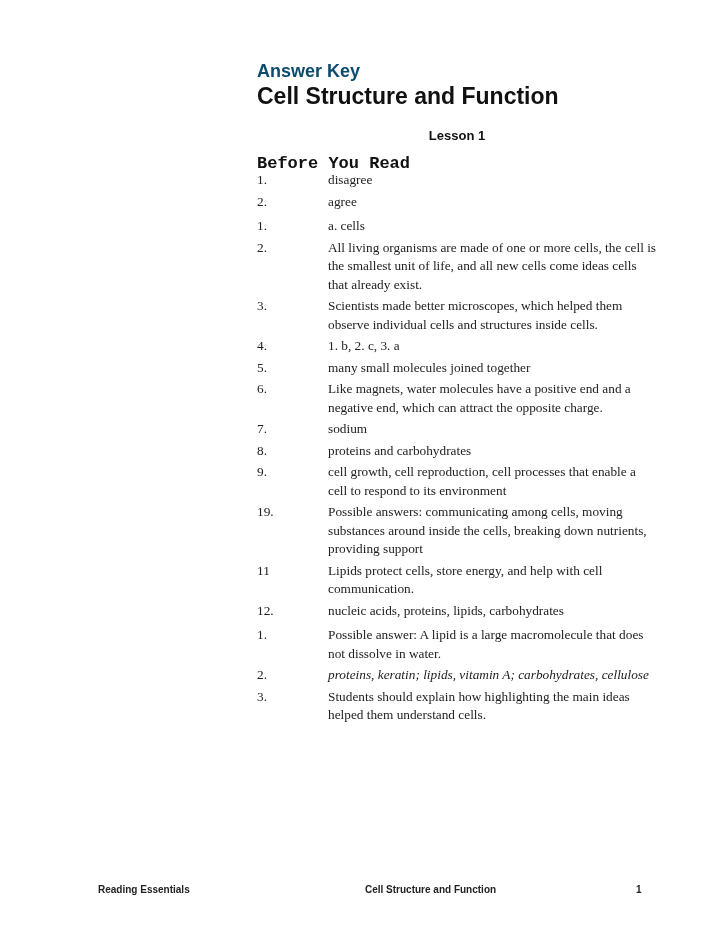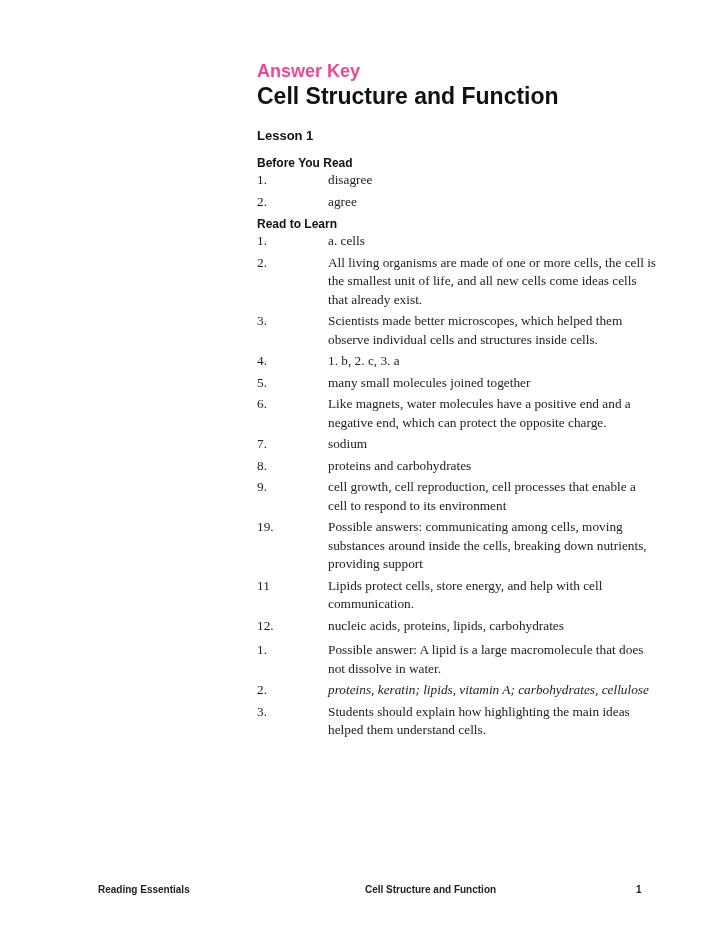--- a/index.html
+++ b/index.html
@@ -1,21 +1,21 @@
 <!DOCTYPE html>
 <html><head>
 <meta charset="utf-8">
 <style>
   html, body { margin: 0; padding: 0; background: #ffffff; }
   body { width: 728px; height: 942px; position: relative; overflow: hidden; color: #111; }
   .content { position: absolute; left: 257px; top: 60px; width: 400px; }
-  .kicker { font-family: "Liberation Sans", sans-serif; font-weight: bold; font-size: 18px; line-height: 22px; margin: 0; color: #ec4899; }
+  .kicker { font-family: "Liberation Sans", sans-serif; font-weight: bold; font-size: 18px; line-height: 22px; margin: 0; color: #0c4a6e; }
   .title { font-family: "Liberation Sans", sans-serif; font-weight: bold; font-size: 23px; line-height: 28px; margin: 0 0 18px 0; color: #111; }
-  .lesson { font-family: "Liberation Sans", sans-serif; font-weight: bold; font-size: 13px; line-height: 16px; margin: 0 0 12px 0; }
-  .section-head { font-family: Liberation Sans, sans-serif; font-weight: bold; font-size: 12px; line-height: 15px; margin: 0; }
+  .lesson { font-family: "Liberation Sans", sans-serif; font-weight: bold; font-size: 13px; line-height: 16px; margin: 0 0 12px 0; text-align: center; }
+  .section-head { font-family: Liberation Mono, monospace; font-weight: bold; font-size: 17px; line-height: 15px; margin: 0; }
   ol.answers { list-style: none; margin: 0 0 6px 0; padding: 0; }
   ol.answers li { display: flex; font-family: "Liberation Serif", serif; font-size: 13.3px; line-height: 18.5px; margin-bottom: 3px; color: #222; }
   .num { width: 28px; flex: 0 0 28px; }
   .txt { flex: 1; margin-left: 43px; }
   .italic { font-style: italic; }
   .footer { position: absolute; top: 884px; left: 0; width: 728px; font-family: "Liberation Sans", sans-serif; font-weight: bold; font-size: 10px; color: #222; }
   .footer .left { position: absolute; left: 98px; }
   .footer .center { position: absolute; left: 365px; }
   .footer .right { position: absolute; left: 636px; }
 </style>
@@ -32,21 +32,20 @@
     <li>
         <span class="num">1.</span>
         <span class="txt">disagree</span>
       </li>
     <li>
         <span class="num">2.</span>
         <span class="txt">agree</span>
       </li>
   </ol>
 
-  <div class="section-head">Read to Learn</div>
   <ol class="answers">
     <li>
         <span class="num">1.</span>
         <span class="txt">a. cells</span>
       </li>
     <li>
         <span class="num">2.</span>
         <span class="txt">All living organisms are made of one or more cells, the cell is the smallest unit of life, and all new cells come ideas cells that already exist.</span>
       </li>
     <li>
@@ -56,21 +55,21 @@
     <li>
         <span class="num">4.</span>
         <span class="txt">1. b, 2. c, 3. a</span>
       </li>
     <li>
         <span class="num">5.</span>
         <span class="txt">many small molecules joined together</span>
       </li>
     <li>
         <span class="num">6.</span>
-        <span class="txt">Like magnets, water molecules have a positive end and a negative end, which can protect the opposite charge.</span>
+        <span class="txt">Like magnets, water molecules have a positive end and a negative end, which can attract the opposite charge.</span>
       </li>
     <li>
         <span class="num">7.</span>
         <span class="txt">sodium</span>
       </li>
     <li>
         <span class="num">8.</span>
         <span class="txt">proteins and carbohydrates</span>
       </li>
     <li>

